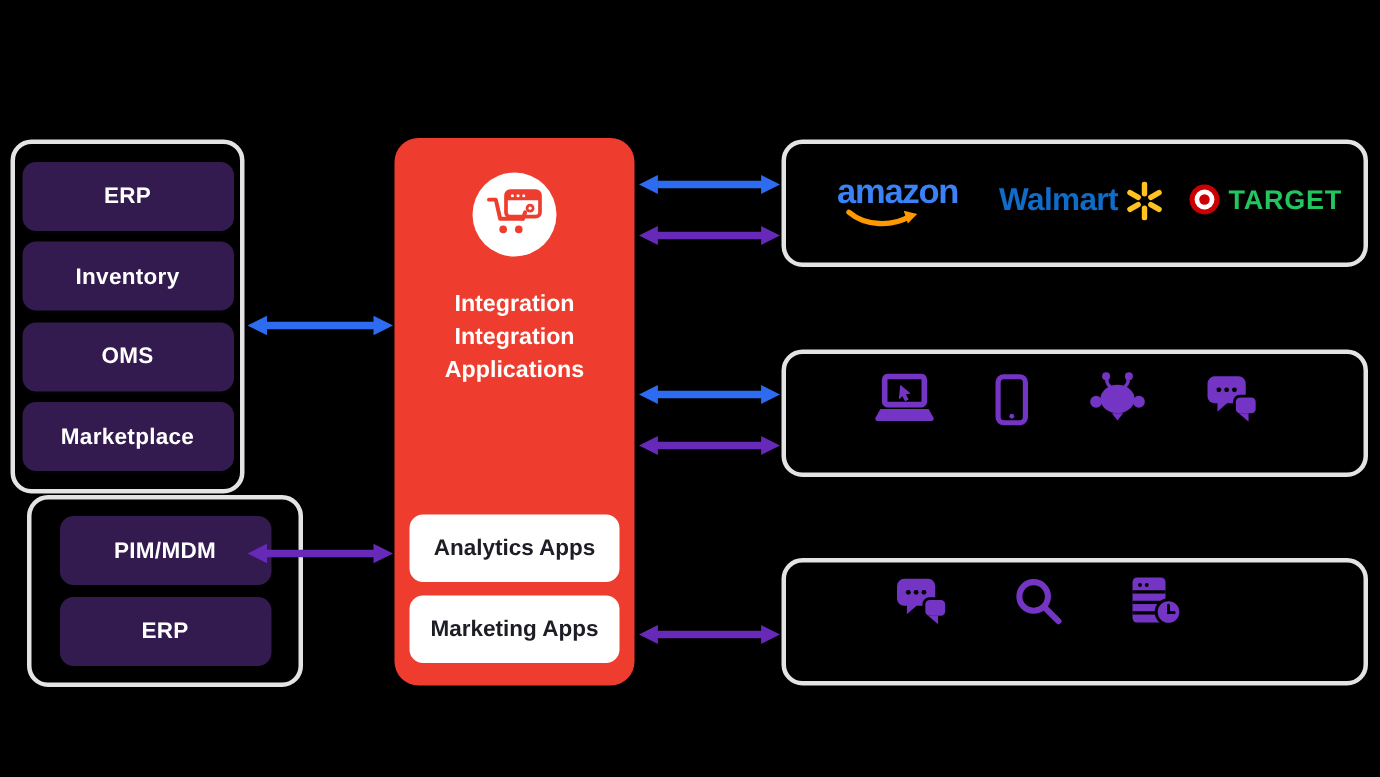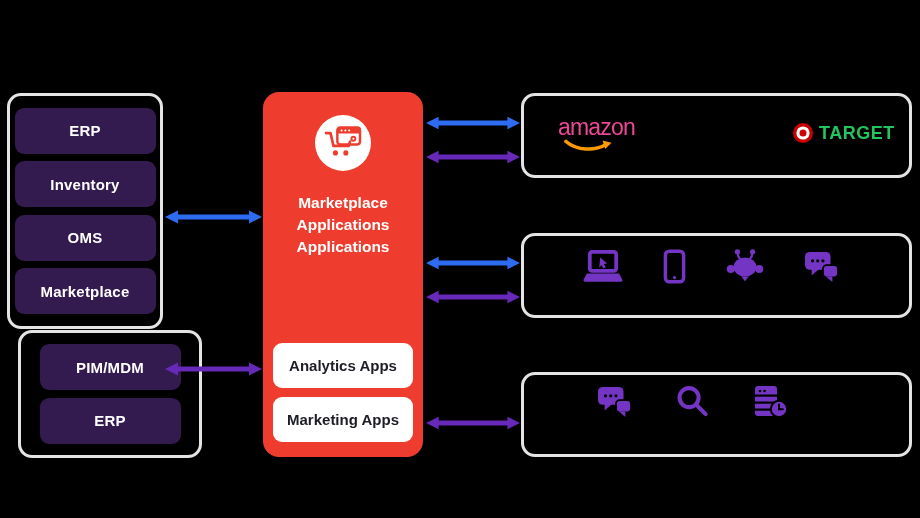--- a/index.html
+++ b/index.html
@@ -29,21 +29,21 @@
   .arrow.blue{color:#2d6cf1;}
   .arrow.purple{color:#6629b8;}
 
   
   .logo-row{position:absolute;left:521px;width:391px;height:85px;}
   .icon-row{display:flex;align-items:center;justify-content:space-evenly;height:100%;padding:0 28px 14px 18px;}
   .icon-purple{color:#7434c4;}
 
   
   .amazon{position:absolute;left:34px;top:20px;width:66px;height:44px;}
-  .amazon .word{font-weight:400;font-size:23px;color:#ec4899;letter-spacing:-0.8px;line-height:22px;}
+  .amazon .word{font-weight:700;font-size:23px;color:#3b82f6;letter-spacing:-0.8px;line-height:22px;}
   .amazon svg{position:absolute;left:6px;top:23px;}
   .walmart{position:absolute;left:142px;top:25px;display:flex;align-items:center;gap:5px;}
   .walmart .word{font-weight:700;font-size:21px;color:#0f6cc9;letter-spacing:-0.4px;}
   .target{position:absolute;left:268px;top:26px;display:flex;align-items:center;gap:5px;}
   .target .word{font-weight:700;font-size:18px;color:#22c55e;letter-spacing:.5px;}
 </style>
 </head>
 <body>
 
 <div class="stage">
@@ -85,35 +85,48 @@
           <circle cx="22.5" cy="4.8" r="1.1" fill="#fff"></circle>
           <circle cx="26.5" cy="4.8" r="1.1" fill="#fff"></circle>
         <circle cx="31" cy="13.5" r="3.1" fill="#ee3d2e"></circle>
           <circle cx="31" cy="13.5" r="1.1" fill="#fff"></circle>
         <path d="M2 7.5 h4.8 l3.1 13.5 h16" fill="none" stroke="#ee3d2e" stroke-width="2.8" stroke-linecap="round" stroke-linejoin="round"></path>
         <path d="M25.9 21 l1.6 -4.5" fill="none" stroke="#ee3d2e" stroke-width="2.8" stroke-linecap="round"></path>
         <circle cx="12" cy="28.5" r="2.7" fill="#ee3d2e"></circle>
           <circle cx="23" cy="28.5" r="2.7" fill="#ee3d2e"></circle>
       </svg>
     </div>
-    <div class="title">Marketplace Applications Applications</div>
+    <div class="title">Integration Integration Applications</div>
     <div class="whitecard" style="top:305px;">
         <span>Marketing Apps</span>
       </div>
     <div class="whitecard" style="top:251px;">
         <span>Analytics Apps</span>
       </div>
   </div>
 
   <div class="panel logo-row" style="top:93px;">
     <div class="amazon">
       <span class="word">amazon</span>
       <svg width="52" height="16" viewBox="0 0 52 16">
         <path d="M2 2.5 C 13 12, 31 12, 42 5.5" fill="none" stroke="#ff9900" stroke-width="3.6" stroke-linecap="round"></path>
         <path d="M38.5 1.5 l9 2.2 -6.3 6.3 z" fill="#ff9900"></path>
+      </svg>
+    </div>
+    <div class="walmart">
+      <span class="word">Walmart</span>
+      <svg width="26" height="26" viewBox="0 0 26 26">
+        <g stroke="#ffc220" stroke-width="3.6" stroke-linecap="round">
+          <line x1="13" y1="1.8" x2="13" y2="8.2"></line>
+          <line x1="13" y1="17.8" x2="13" y2="24.2"></line>
+          <line x1="3.3" y1="7.4" x2="8.8" y2="10.6"></line>
+          <line x1="17.2" y1="15.4" x2="22.7" y2="18.6"></line>
+          <line x1="3.3" y1="18.6" x2="8.8" y2="15.4"></line>
+          <line x1="17.2" y1="10.6" x2="22.7" y2="7.4"></line>
+        </g>
       </svg>
     </div>
     <div class="target">
       <svg width="22" height="22" viewBox="0 0 22 22">
         <circle cx="11" cy="11" r="10" fill="#cc0000"></circle>
         <circle cx="11" cy="11" r="6.6" fill="#ffffff"></circle>
         <circle cx="11" cy="11" r="3.5" fill="#cc0000"></circle>
       </svg>
       <span class="word">TARGET</span>
     </div>

